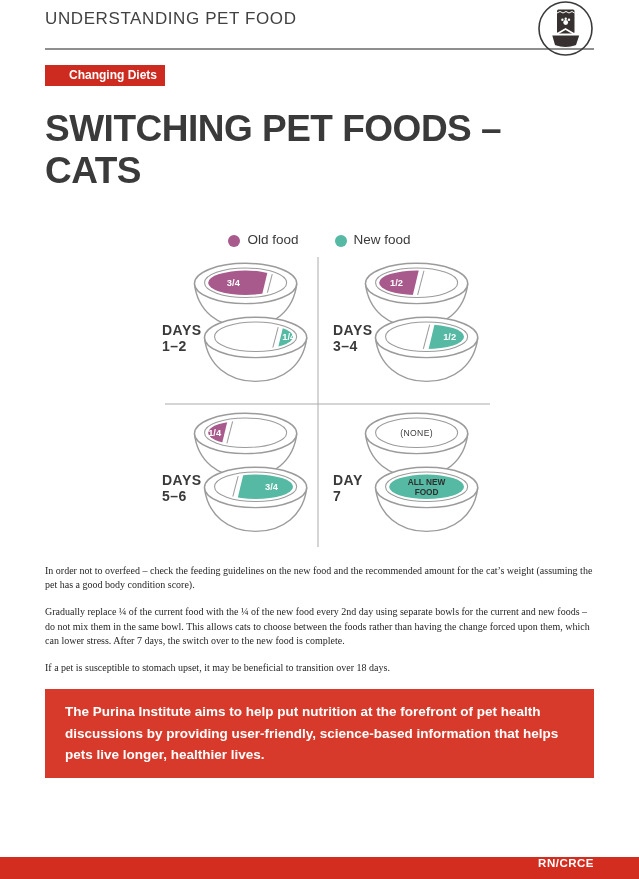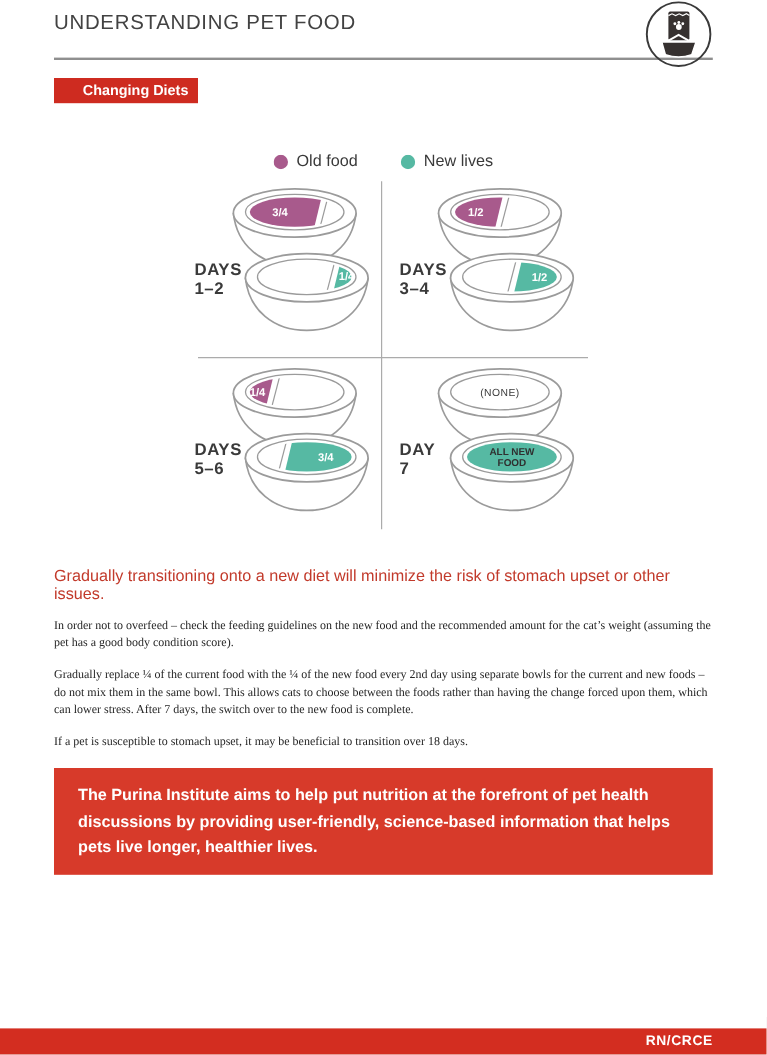--- a/index.html
+++ b/index.html
@@ -29,21 +29,21 @@
   .allnew{font-size:11.5px;font-weight:700;fill:#2f2f2f;text-anchor:middle;}
   
   .highlight{color:#c23a2b;font-size:13.5px;margin:27px 0 0 0;}
   .bodycopy{font-family:"Liberation Serif",serif;font-size:10px;color:#262626;line-height:1.42;}
   .bodycopy p{margin:13px 0 0 0;}
   
   .callout{background:#d73a2a;color:#ffffff;font-size:13.5px;font-weight:700;line-height:1.6;
     padding:12px 20px;margin-top:14px;}
   
   .bottom-bar{position:absolute;left:0;right:0;bottom:0;height:22px;background:#d32d20;
-    display:flex;align-items:center;justify-content:flex-end;padding-right:45px;box-sizing:border-box;}
+    display:flex;align-items:flex-start;justify-content:flex-end;padding-right:45px;box-sizing:border-box;}
   .doc-code{color:#ffffff;font-size:11.5px;font-weight:700;letter-spacing:.5px;}
 </style>
 </head>
 <body>
 
 <div class="page">
   <div class="content">
 
     
     <div class="header-row">
@@ -61,34 +61,35 @@
           <path d="M14.5,35 L43,35 L39.5,45.5 Q28.5,49.5 17.5,45.5 Z" fill="#363130" stroke="#ffffff" stroke-width="1.2"></path>
         </svg>
       </span>
     </div>
     <hr class="header-rule">
 
     
     <span class="badge">Changing Diets</span>
 
     
+    <h1 class="page-title">SWITCHING PET FOODS – CATS</h1>
 
     
     <div class="legend">
       <div class="legend-item">
         <svg width="12" height="12" viewBox="0 0 12 12">
             <circle cx="6" cy="6" r="6" fill="#a85a8c"></circle>
           </svg>
         <span>Old food</span>
       </div>
       <div class="legend-item">
         <svg width="12" height="12" viewBox="0 0 12 12">
             <circle cx="6" cy="6" r="6" fill="#56b9a3"></circle>
           </svg>
-        <span>New lives</span>
+        <span>New food</span>
       </div>
     </div>
 
     
     <svg class="diagram" width="360" height="296" viewBox="0 0 360 296">
       <defs>
         <g id="bowl-shell">
           <path d="M9,34 C13,72 42,95 80,95 C118,95 147,72 151,34" fill="#ffffff" stroke="#9b9b9b" stroke-width="2"></path>
           <ellipse cx="80" cy="34" rx="71" ry="28" fill="#ffffff" stroke="#9b9b9b" stroke-width="2"></ellipse>
           <ellipse cx="80" cy="33" rx="57" ry="20.5" fill="#ffffff" stroke="#9b9b9b" stroke-width="1.5"></ellipse>
@@ -174,21 +175,20 @@
         <g transform="translate(58,58) scale(0.72)">
           <use href="#bowl-shell"></use>
           <ellipse cx="80" cy="33" rx="52" ry="17" fill="#56b9a3"></ellipse>
           <text class="allnew" x="80" y="31">ALL NEW</text>
           <text class="allnew" x="80" y="44">FOOD</text>
         </g>
       </g>
     </svg>
 
     
-    <p class="highlight">Gradually transitioning onto a new diet will minimize the risk of stomach upset or other issues.</p>
 
     
     <div class="bodycopy">
       <p>In order not to overfeed – check the feeding guidelines on the new food and the recommended amount for the cat’s weight (assuming the pet has a good body condition score).</p>
       <p>Gradually replace ¼ of the current food with the ¼ of the new food every 2nd day using separate bowls for the current and new foods – do not mix them in the same bowl. This allows cats to choose between the foods rather than having the change forced upon them, which can lower stress. After 7 days, the switch over to the new food is complete.</p>
       <p>If a pet is susceptible to stomach upset, it may be beneficial to transition over 18 days.</p>
     </div>
 
     
     <div class="callout">The Purina Institute aims to help put nutrition at the forefront of pet health discussions by providing user-friendly, science-based information that helps pets live longer, healthier lives.</div>

